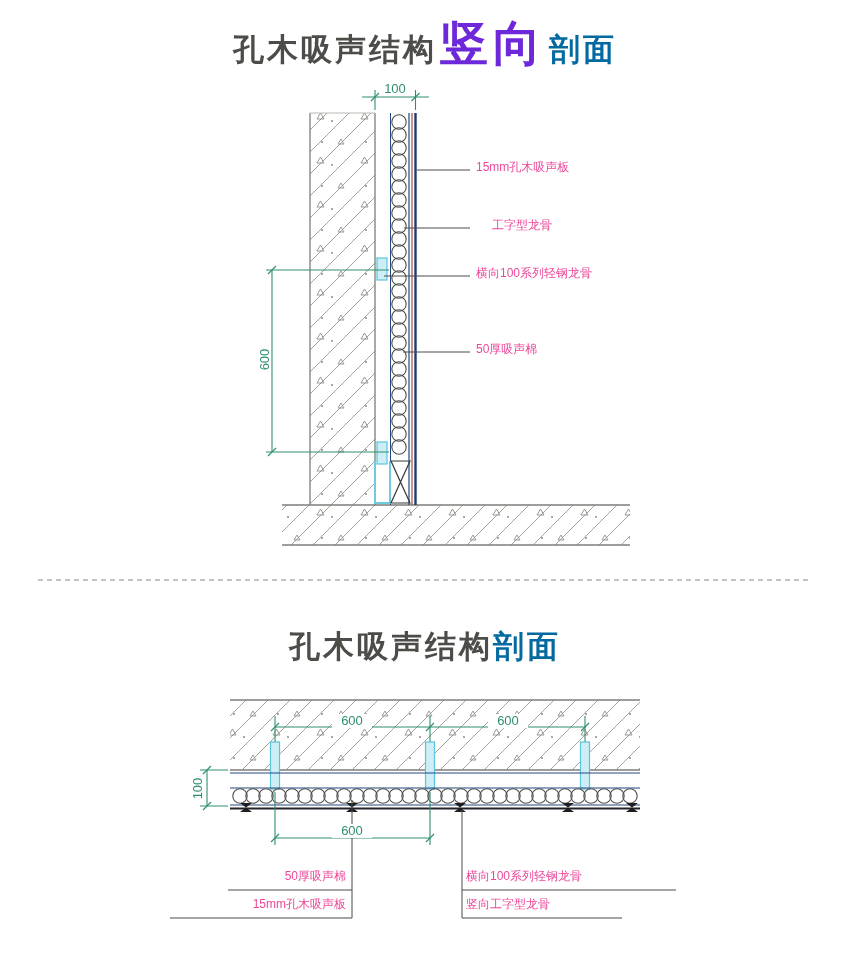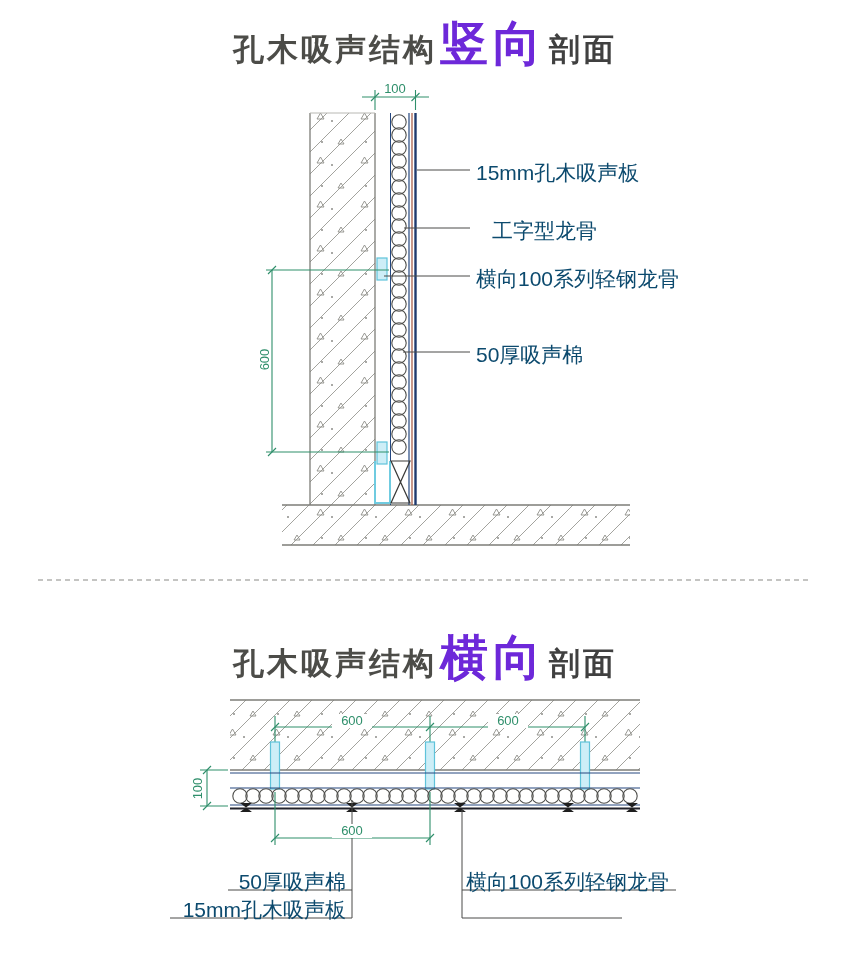--- a/index.html
+++ b/index.html
@@ -3,27 +3,27 @@
 <meta charset="utf-8">
 <style>
   html,body{margin:0;padding:0;background:#fff;}
   .page{position:relative;width:850px;height:971px;background:#fff;overflow:hidden;
         font-family:"Liberation Sans","DejaVu Sans",sans-serif;}
   svg.drawing{position:absolute;left:0;top:0;}
   .title{position:absolute;left:0;width:100%;display:flex;justify-content:center;
          align-items:baseline;white-space:nowrap;}
   .t-prefix{font-size:31px;font-weight:700;color:#4c4c48;letter-spacing:3px;}
   .t-big{font-size:48px;font-weight:700;color:#6d28d9;letter-spacing:5px;padding:0 3px;}
-  .t-suffix{font-size:31px;font-weight:700;color:#404040;letter-spacing:3px;}
+  .t-suffix{font-size:31px;font-weight:700;color:#0369a1;letter-spacing:3px;}
   .title1{top:12px;}
   .title2{top:626px;}
   .dim{position:absolute;font-size:13px;color:#2f8f6b;width:40px;text-align:center;}
   .dim.vert{transform:rotate(-90deg);}
   .dim.masked{background:#fff;line-height:14px;}
-  .callout{position:absolute;font-size:21px;color:#0c4a6e;white-space:nowrap;}
+  .callout{position:absolute;font-size:12px;color:#ec4899;white-space:nowrap;}
   .callout.right-align{text-align:right;}
 </style>
 </head>
 <body>
 
 <div class="page">
 
   <svg class="drawing" width="850" height="971" viewBox="0 0 850 971">
     <defs>
       <pattern id="hatch" width="44" height="44" patternUnits="userSpaceOnUse">
@@ -199,34 +199,34 @@
   </svg>
 
   <div class="title title1">
     <span class="t-prefix">孔木吸声结构</span>
     <span class="t-big">竖向</span>
     <span class="t-suffix">剖面</span>
   </div>
 
   <div class="title title2">
     <span class="t-prefix">孔木吸声结构</span>
-    <span class="t-big">横向</span>
     <span class="t-suffix">剖面</span>
   </div>
 
   <div class="dim" style="left:375px;top:81px;">100</div>
   <div class="dim vert" style="left:244px;top:352px;">600</div>
 
   <div class="callout" style="left:476px;top:159px;">15mm孔木吸声板</div>
   <div class="callout" style="left:492px;top:217px;">工字型龙骨</div>
   <div class="callout" style="left:476px;top:265px;">横向100系列轻钢龙骨</div>
   <div class="callout" style="left:476px;top:341px;">50厚吸声棉</div>
 
   <div class="dim masked" style="left:332px;top:714px;">600</div>
   <div class="dim masked" style="left:488px;top:714px;">600</div>
   <div class="dim vert" style="left:177px;top:781px;">100</div>
   <div class="dim masked" style="left:332px;top:824px;">600</div>
 
   <div class="callout right-align" style="right:504px;top:868px;">50厚吸声棉</div>
   <div class="callout right-align" style="right:504px;top:896px;">15mm孔木吸声板</div>
   <div class="callout" style="left:466px;top:868px;">横向100系列轻钢龙骨</div>
+  <div class="callout" style="left:466px;top:896px;">竖向工字型龙骨</div>
 
 </div>
 
 </body></html>

